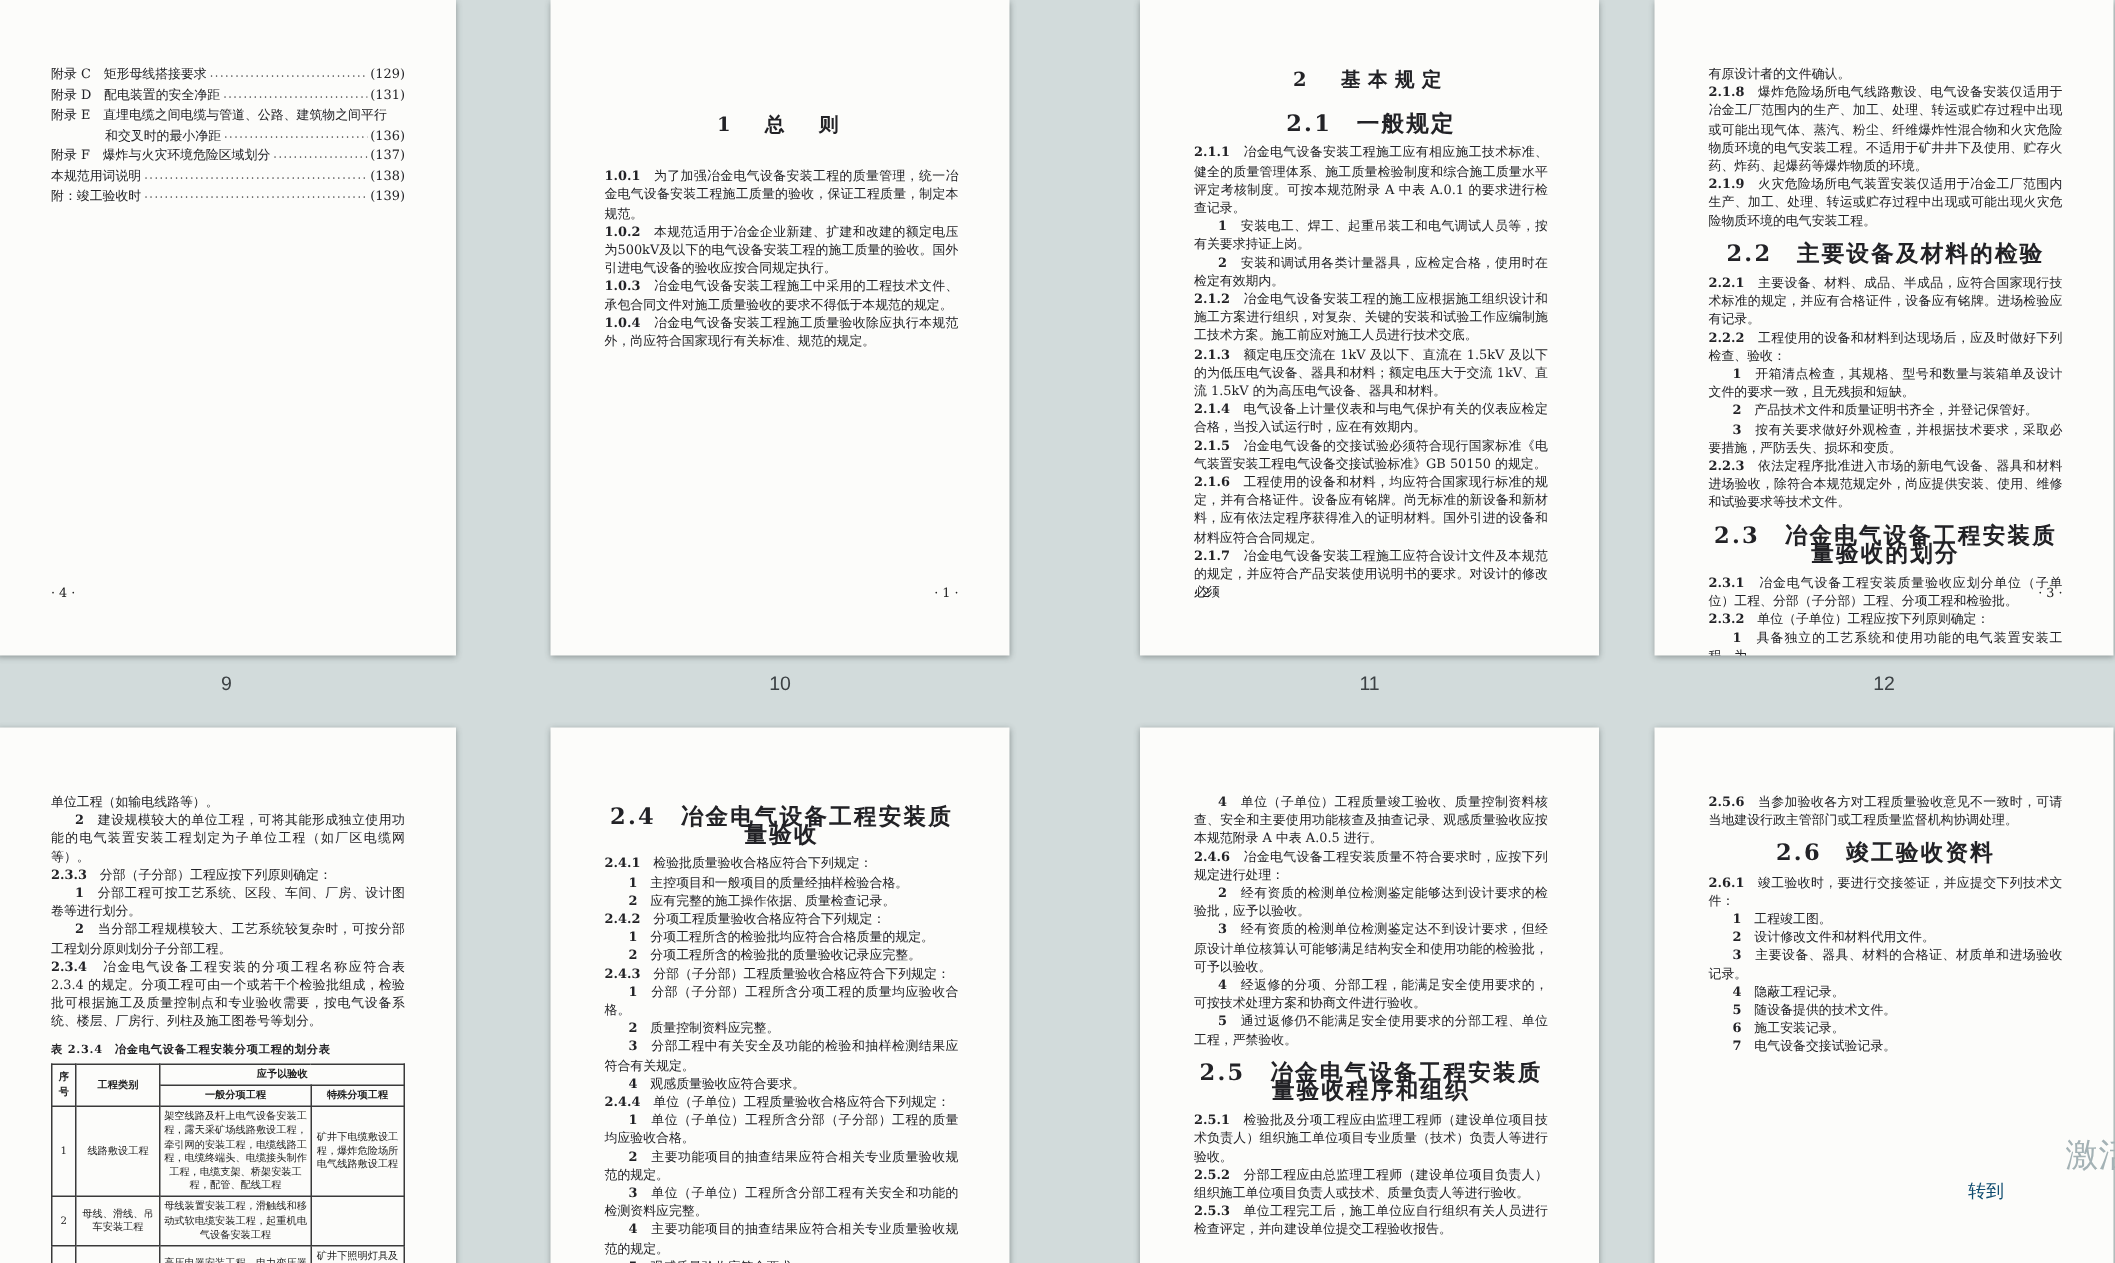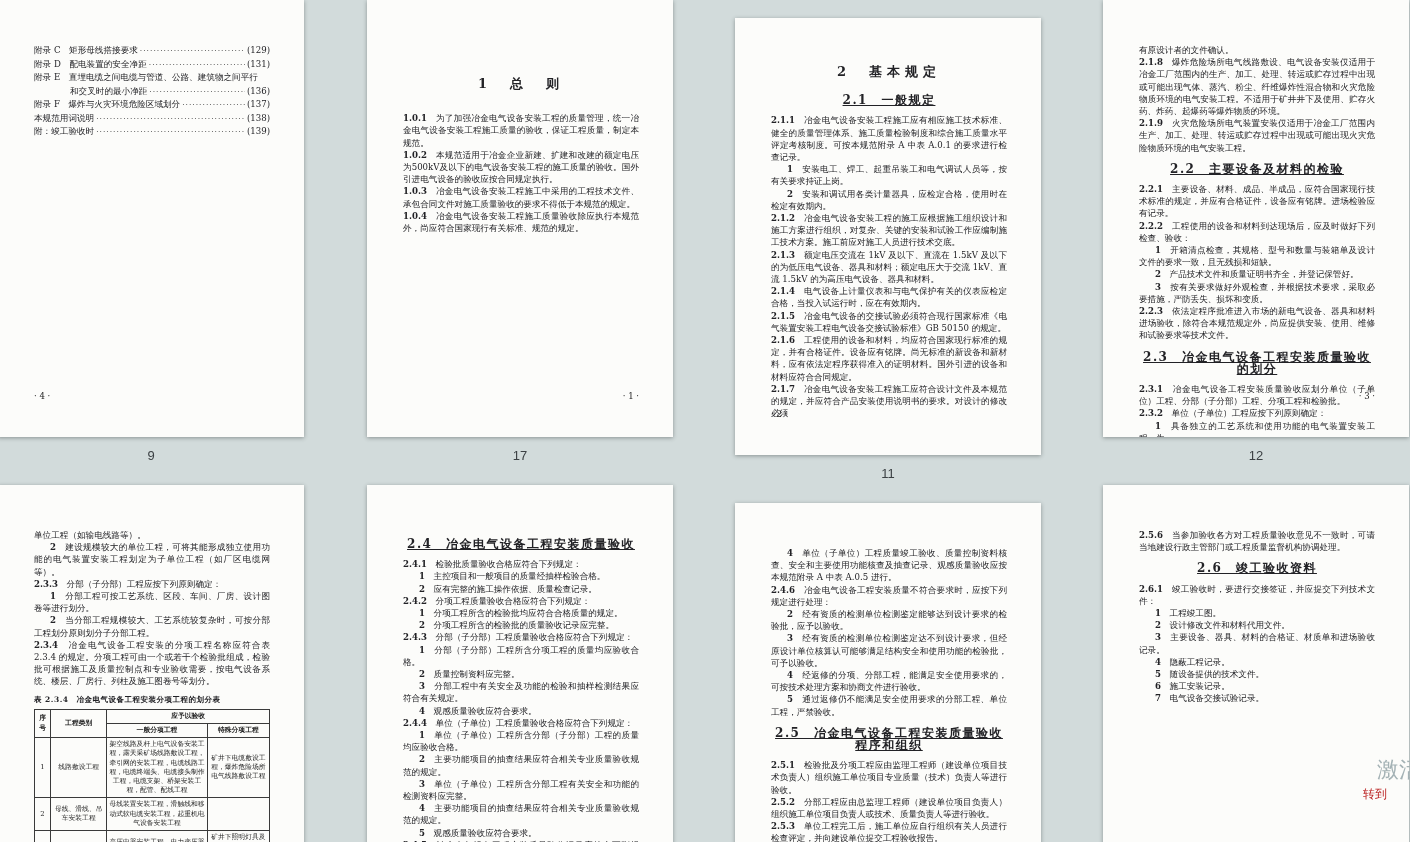--- a/index.html
+++ b/index.html
@@ -6,29 +6,29 @@
   body{
     width:1410px;height:842px;overflow:hidden;position:relative;
     background:#d2dbdb;
     font-family:"DejaVu Serif","Liberation Serif",serif;
   }
   .page{
     position:absolute;width:306px;height:437px;background:#fcfcfa;
     box-shadow:0 1px 4px rgba(50,60,60,.45);overflow:hidden;
   }
   .r1{top:0;} .r2{top:485px;}
-  .c1{left:-2px;} .c2{left:367px;} .c3{left:735px;margin-top:18px;} .c4{left:1103px;}
+  .c1{left:-2px;} .c2{left:367px;} .c3{left:760px;} .c4{left:1103px;}
   .page-body{
     position:absolute;left:0;top:0;right:0;bottom:0;
     padding:44px 34px 0 36px;box-sizing:border-box;
     font-size:8.6px;line-height:12.2px;color:#222226;
   }
   .h1{text-align:center;font-weight:bold;font-size:13px;letter-spacing:5px;margin:4px 0 16px;}
   [data-page-index="1"] .h1{margin-top:34px;margin-bottom:22px;}
-  .h2{text-align:center;font-weight:bold;font-size:12px;letter-spacing:1.5px;margin:9px 0 8px;text-decoration:underline;}
+  .h2{text-align:center;font-weight:bold;font-size:15px;letter-spacing:1.5px;margin:9px 0 8px;}
   .para{text-align:justify;}
   .para b,.item b{font-weight:bold;}
   .item{text-align:justify;text-indent:16px;}
   .tocline{display:flex;align-items:flex-end;font-size:8.6px;line-height:13.5px;}
   .toc-label{white-space:nowrap;}
   .toc-dots{flex:1;overflow:hidden;white-space:nowrap;margin:0 2px;color:#444;letter-spacing:1px;font-size:7.5px;}
   .toc-page{white-space:nowrap;}
   .toc-indent{padding-left:36px;}
   .pfooter{position:absolute;bottom:36px;font-size:8.5px;color:#222;}
   .pfooter.left{left:36px;} .pfooter.right{right:34px;}
@@ -41,22 +41,22 @@
   col.w-no{width:16px;} col.w-cat{width:56px;} col.w-gen{width:100px;} col.w-spec{width:62px;}
   .plabel{
     position:absolute;top:448px;width:306px;text-align:center;
     font-family:"Liberation Sans",sans-serif;font-size:13px;color:#3c4144;
   }
   .wm1{
     position:absolute;left:1377px;top:755px;white-space:nowrap;
     font-family:"Liberation Sans",sans-serif;font-size:22px;color:#a4b2b5;
   }
   .wm2{
-    position:absolute;left:1363px;top:786px;white-space:nowrap;
-    font-family:"Liberation Sans",sans-serif;font-size:12px;color:#b91c1c;
+    position:absolute;left:1312px;top:786px;white-space:nowrap;
+    font-family:"Liberation Sans",sans-serif;font-size:12px;color:#0c4a6e;
   }
 </style>
 </head>
 <body>
 
 <div class="page r1 c1">
     <div class="page-body" data-page-index="0">
       <div class="tocline">
         <span class="toc-label">附录 C　矩形母线搭接要求</span>
         <span class="toc-dots">················································································</span>
@@ -133,21 +133,21 @@
       <div class="para"><b>2.2.3</b>　依法定程序批准进入市场的新电气设备、器具和材料进场验收，除符合本规范规定外，尚应提供安装、使用、维修和试验要求等技术文件。</div>
       <div class="h2">2.3　冶金电气设备工程安装质量验收的划分</div>
       <div class="para"><b>2.3.1</b>　冶金电气设备工程安装质量验收应划分单位（子单位）工程、分部（子分部）工程、分项工程和检验批。</div>
       <div class="para"><b>2.3.2</b>　单位（子单位）工程应按下列原则确定：</div>
       <div class="item"><b>1</b>　具备独立的工艺系统和使用功能的电气装置安装工程，为</div>
     </div>
     <div class="pfooter right">· 3 ·</div>
   </div>
 
 <div class="plabel c1">9</div>
-<div class="plabel c2">17</div>
+<div class="plabel c2">10</div>
 <div class="plabel c3">11</div>
 <div class="plabel c4">12</div>
 
 <div class="page r2 c1">
     <div class="page-body" data-page-index="4">
       <div class="para">单位工程（如输电线路等）。</div>
       <div class="item"><b>2</b>　建设规模较大的单位工程，可将其能形成独立使用功能的电气装置安装工程划定为子单位工程（如厂区电缆网等）。</div>
       <div class="para"><b>2.3.3</b>　分部（子分部）工程应按下列原则确定：</div>
       <div class="item"><b>1</b>　分部工程可按工艺系统、区段、车间、厂房、设计图卷等进行划分。</div>
       <div class="item"><b>2</b>　当分部工程规模较大、工艺系统较复杂时，可按分部工程划分原则划分子分部工程。</div>

